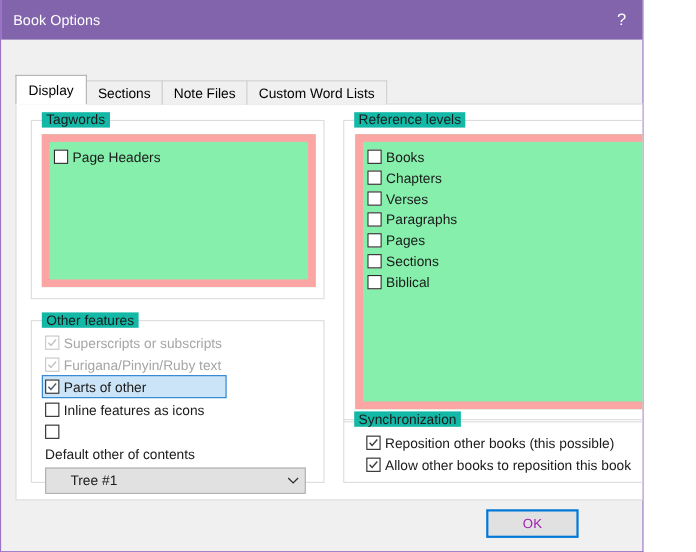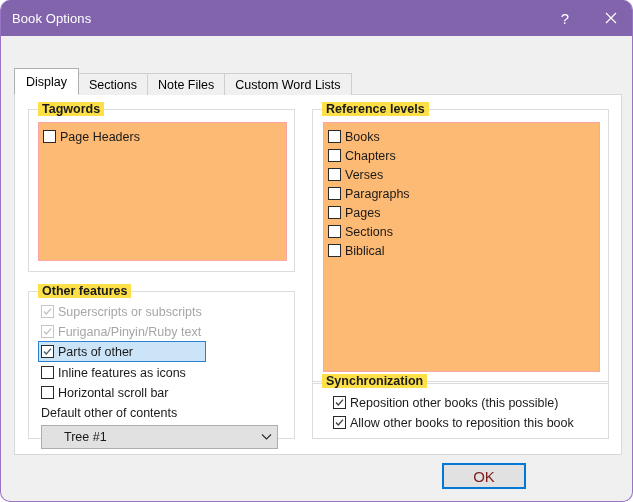--- a/index.html
+++ b/index.html
@@ -6,29 +6,28 @@
     margin: 0;
     padding: 0;
     background: #ffffff;
   }
   body {
     font-family: "Liberation Sans", sans-serif;
   }
 
   .dialog {
     position: relative;
-    width: 633px;
+    width: 585px;
     height: 502px;
     box-sizing: border-box;
     background: #f0f0f0;
     border-left: 1px solid #9a74c4;
     border-right: 1px solid #9a74c4;
     border-bottom: 1px solid #9a74c4;
     overflow: hidden;
-    border-radius: 10px;
   }
 
   
   .titlebar {
     position: absolute;
     left: 0; top: 0;
     width: 633px;
     height: 36px;
     background: #8164ac;
     display: flex;
@@ -107,34 +106,33 @@
   
   .group {
     position: absolute;
     box-sizing: border-box;
     border: 1px solid #dcdcdc;
   }
   .group > .group-title {
     position: absolute;
     top: -8px;
     left: 9px;
-    background: #fde047;
+    background: #14b8a6;
     padding: 0 4px;
     font-size: 12.5px;
     color: #1a1a1a;
     white-space: nowrap;
     user-select: none;
-    font-weight: bold;
   }
 
   .listbox {
     position: absolute;
     box-sizing: border-box;
-    background: #fdba74;
-    border: 1px solid #fca5a5;
+    background: #86efac;
+    border: 7px solid #fca5a5;
     overflow: hidden;
   }
 
   
   .checkrow {
     display: flex;
     align-items: center;
     height: 19px;
     font-size: 12.5px;
     color: #1a1a1a;
@@ -196,22 +194,22 @@
     justify-content: center;
     color: #2b2b2b;
   }
 
   
   .btn {
     position: absolute;
     box-sizing: border-box;
     background: #e1e1e1;
     border: 1px solid #adadad;
-    font-size: 15px;
-    color: #7f1d1d;
+    font-size: 12px;
+    color: #a21caf;
     display: flex;
     align-items: center;
     justify-content: center;
     font-family: "Liberation Sans", sans-serif;
     user-select: none;
     text-align: center;
   }
   .btn.default {
     border: 2px solid #0078d7;
   }
@@ -281,21 +279,20 @@
         <span>Parts of other</span>
       </div>
 
       <div class="checkrow" style="position:absolute; left:12px; top:71px;">
         <span class="cb"></span>
         <span>Inline features as icons</span>
       </div>
 
       <div class="checkrow" style="position:absolute; left:12px; top:91px;">
         <span class="cb"></span>
-        <span>Horizontal scroll bar</span>
       </div>
 
       <div class="field-label" style="left:12px; top:114px;">Default other of contents</div>
 
       <div class="combo" style="left:12px; top:133px; width:237px; height:24px;padding-left:16px;">
         <span class="combo-value">Tree #1</span>
         <span class="chev">
           <svg width="11" height="8" viewBox="0 0 11 8" aria-hidden="true">
             <path d="M1 1.5 L5.5 6 L10 1.5" stroke="#2b2b2b" stroke-width="1.1" fill="none"></path>
           </svg>

